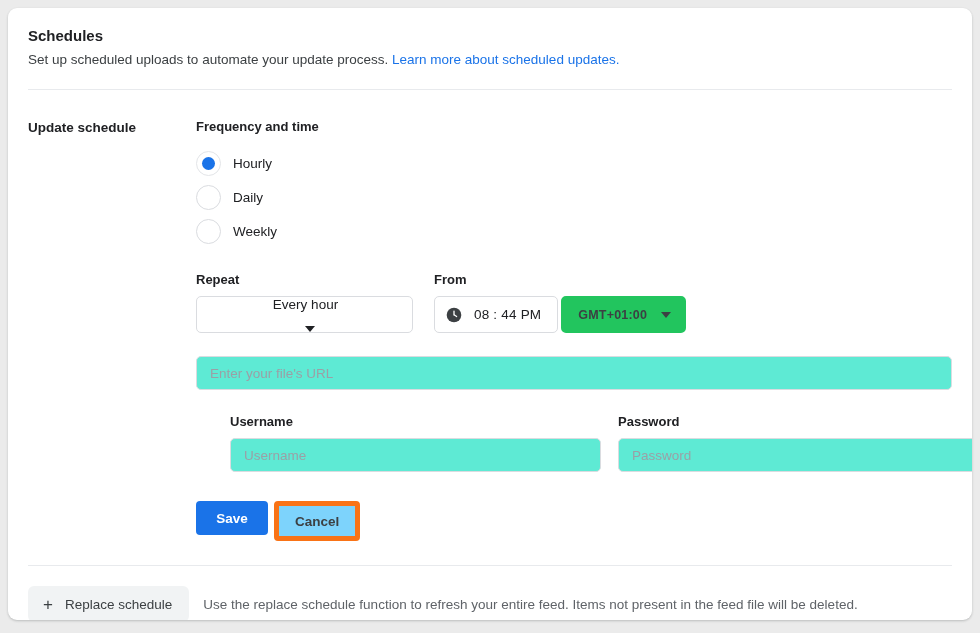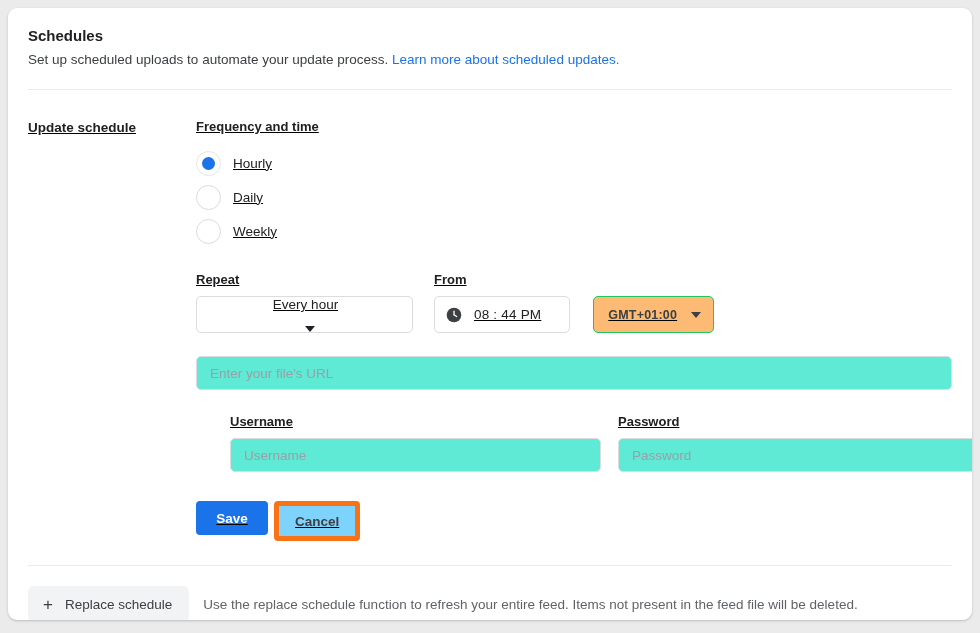--- a/index.html
+++ b/index.html
@@ -55,21 +55,20 @@
     height: 1px;
     background: #e8eaed;
     margin: 0 20px;
   }
   .divider-top { margin-top: 20px; }
 
   
   .body-row {
     display: flex;
     padding: 28px 20px 0 20px;
-    text-decoration: underline;
   }
   .col-label {
     width: 168px;
     flex: 0 0 168px;
     font-size: 13.5px;
     font-weight: bold;
     color: #202124;
     padding-top: 2px;
   }
   .col-fields {
@@ -159,43 +158,43 @@
 
   .from-wrap { display: flex; }
 
   .time-box {
     height: 37px;
     border: 1px solid #dadce0;
     border-radius: 5px;
     background: #fff;
     display: flex;
     align-items: center;
-    padding: 0 28px 0 11px;
+    padding: 0 16px 0 11px;
     box-sizing: border-box;
     cursor: pointer;
   }
   .clock-icon {
     width: 16px;
     height: 16px;
     flex: 0 0 16px;
     margin-right: 12px;
     display: block;
   }
   .time-text {
     font-size: 13.5px;
     color: #202124;
     letter-spacing: 0.2px;
     white-space: nowrap;
   }
 
   .tz-box {
     height: 37px;
-    margin-left: 23px;
-    background: #fdba74;
-    border: 1px solid #22c55e;
+    margin-left: 3px;
+    background: #22c55e;
+    border: 3px solid #22c55e;
     border-radius: 5px;
     display: flex;
     align-items: center;
     padding: 0 12px 0 14px;
     box-sizing: border-box;
     cursor: pointer;
   }
   .tz-text {
     font-size: 12.5px;
     font-weight: bold;

